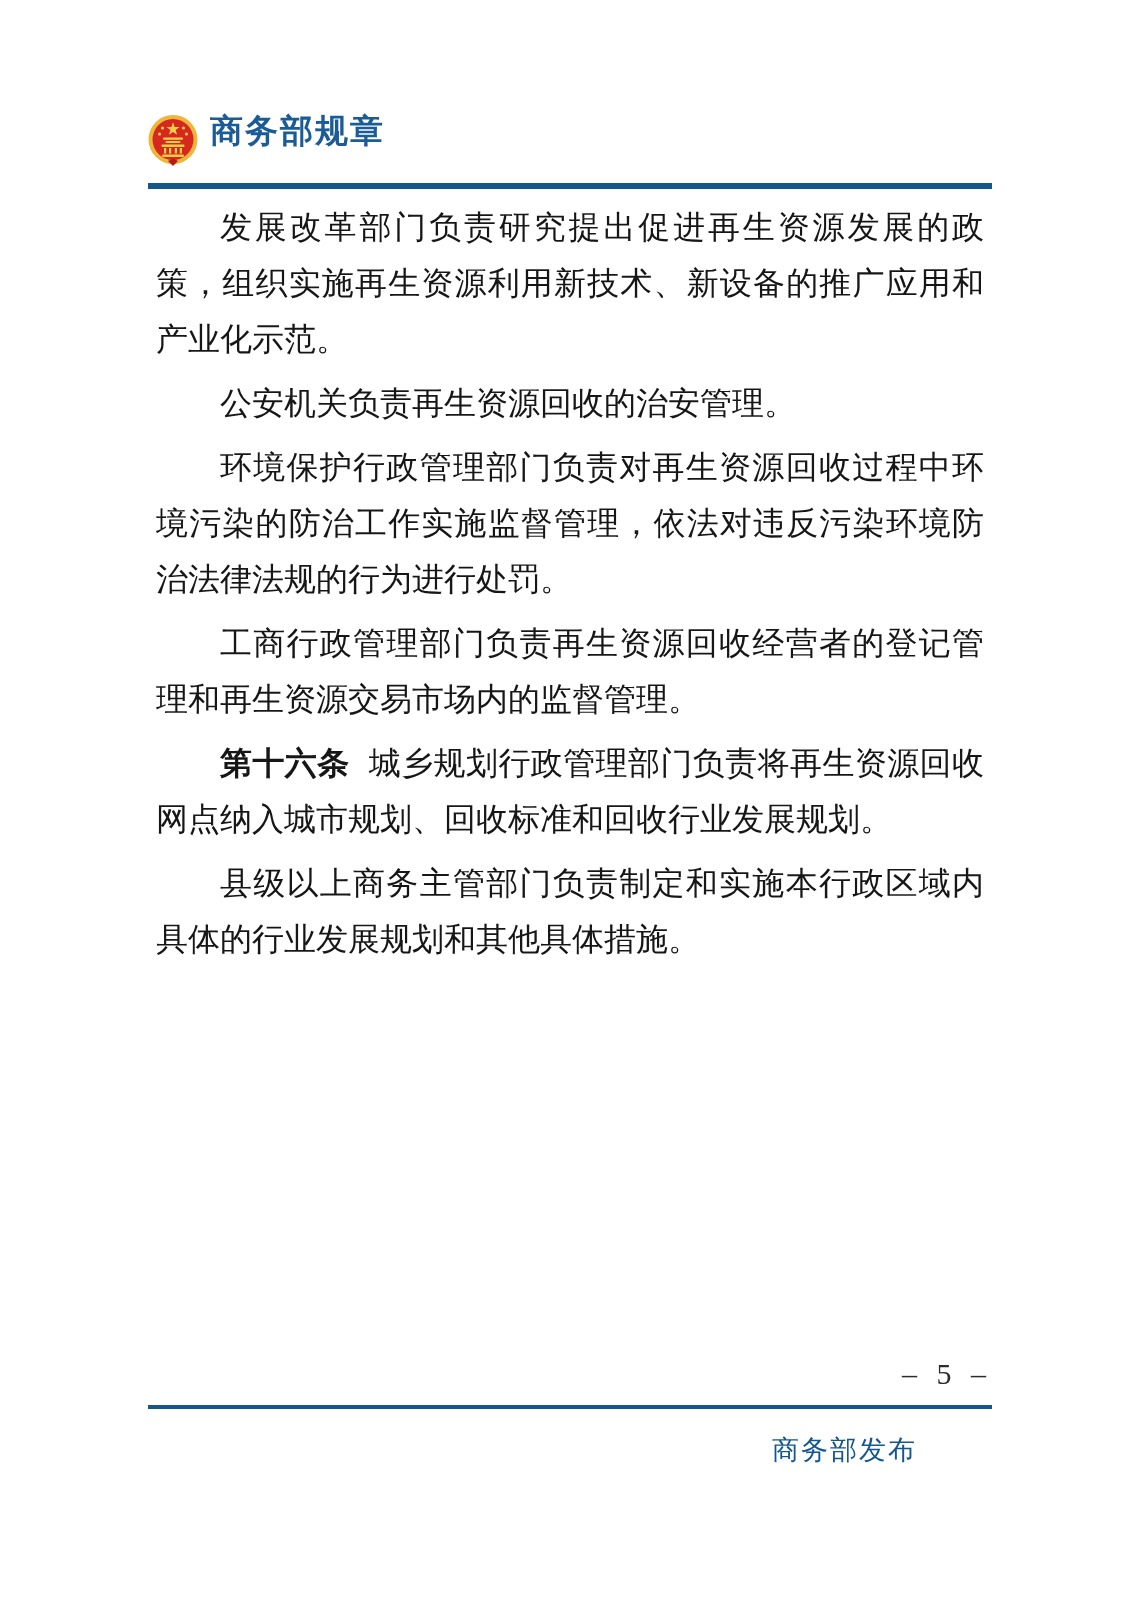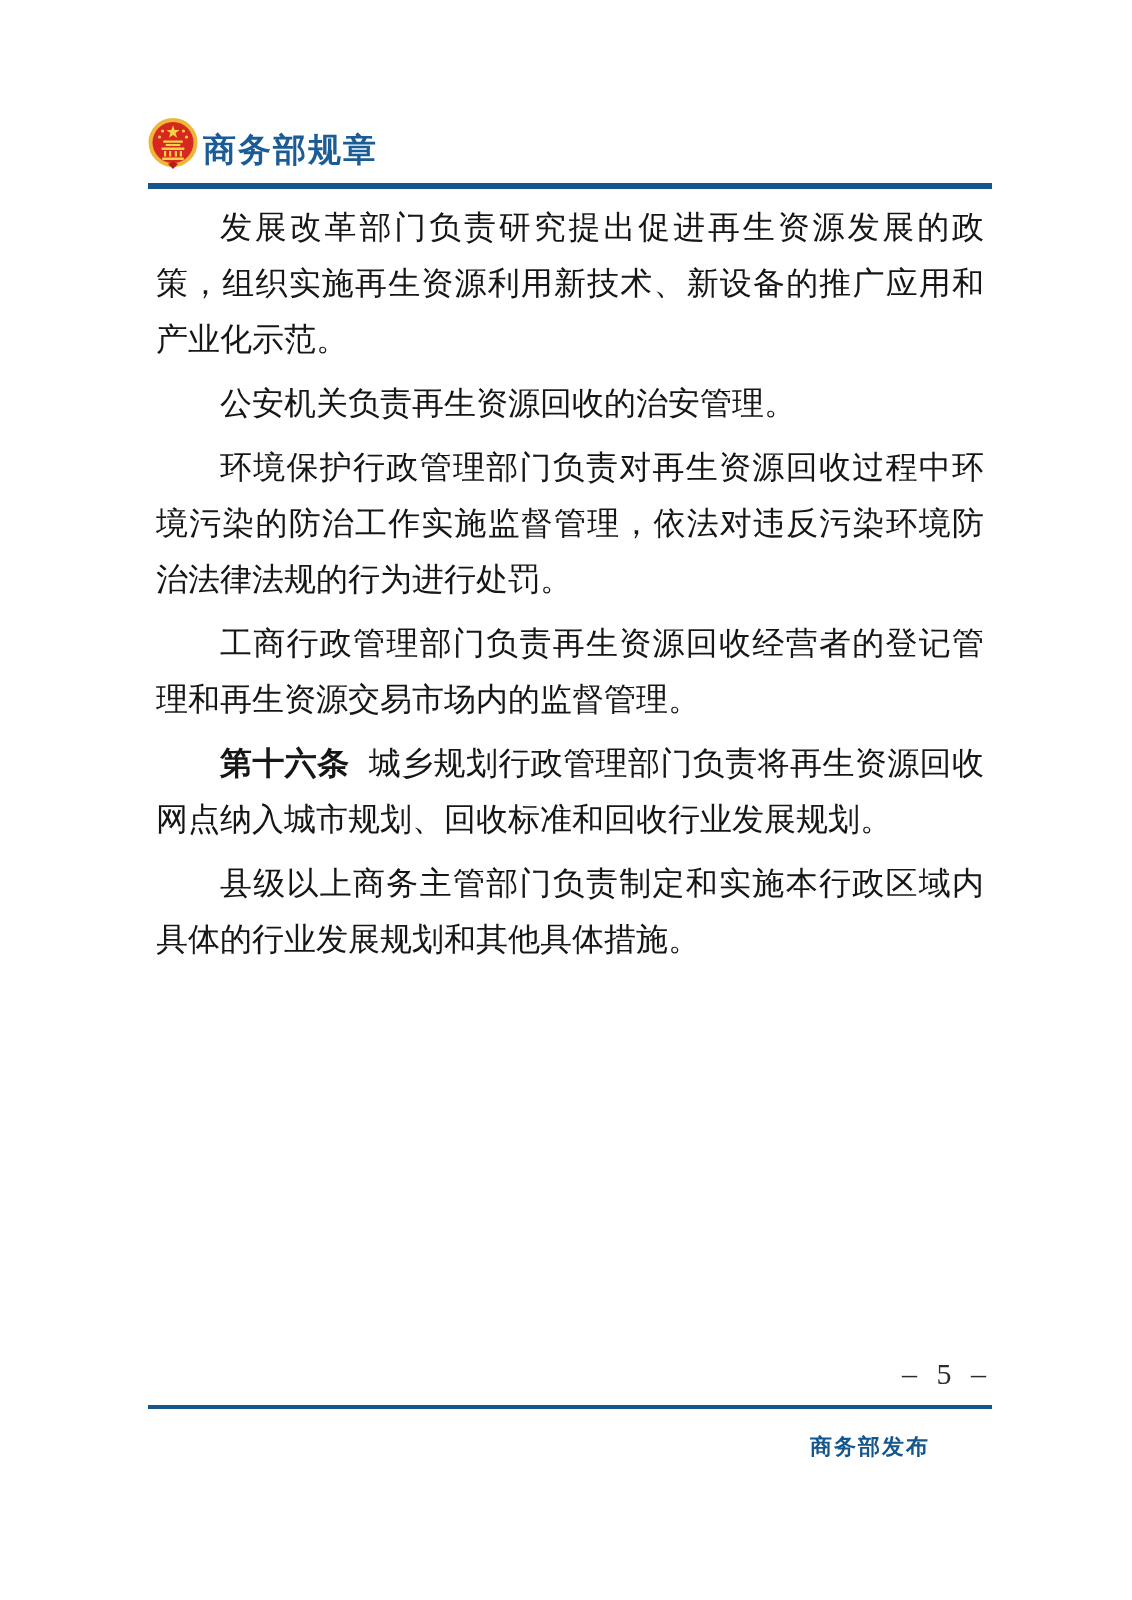--- a/index.html
+++ b/index.html
@@ -20,22 +20,22 @@
     background: #ffffff;
   }
   
   .doc-header {
     position: absolute;
     left: 148px;
     top: 114px;
     width: 844px;
     height: 56px;
     display: flex;
-    align-items: flex-end;
-    gap: 5px;
+    align-items: flex-start;
+    gap: 12px;
   }
   .emblem {
     width: 50px;
     height: 53px;
     flex: 0 0 auto;
   }
   .doc-header-title {
     font-family: "Liberation Sans", "DejaVu Sans", sans-serif;
     font-weight: bold;
     font-size: 33px;
@@ -87,24 +87,24 @@
     position: absolute;
     left: 148px;
     top: 1405px;
     width: 844px;
     height: 4px;
     background: #15568c;
   }
   .publisher {
     position: absolute;
     top: 1432px;
-    right: 202px;
+    right: 215px;
     font-family: "Liberation Sans", "DejaVu Sans", sans-serif;
-    font-weight: bold;
-    font-size: 22px;
+    font-weight: normal;
+    font-size: 27px;
     color: #15568c;
     letter-spacing: 2px;
   }
 </style>
 </head>
 <body>
 
 <div class="page">
 
   <div class="doc-header">

